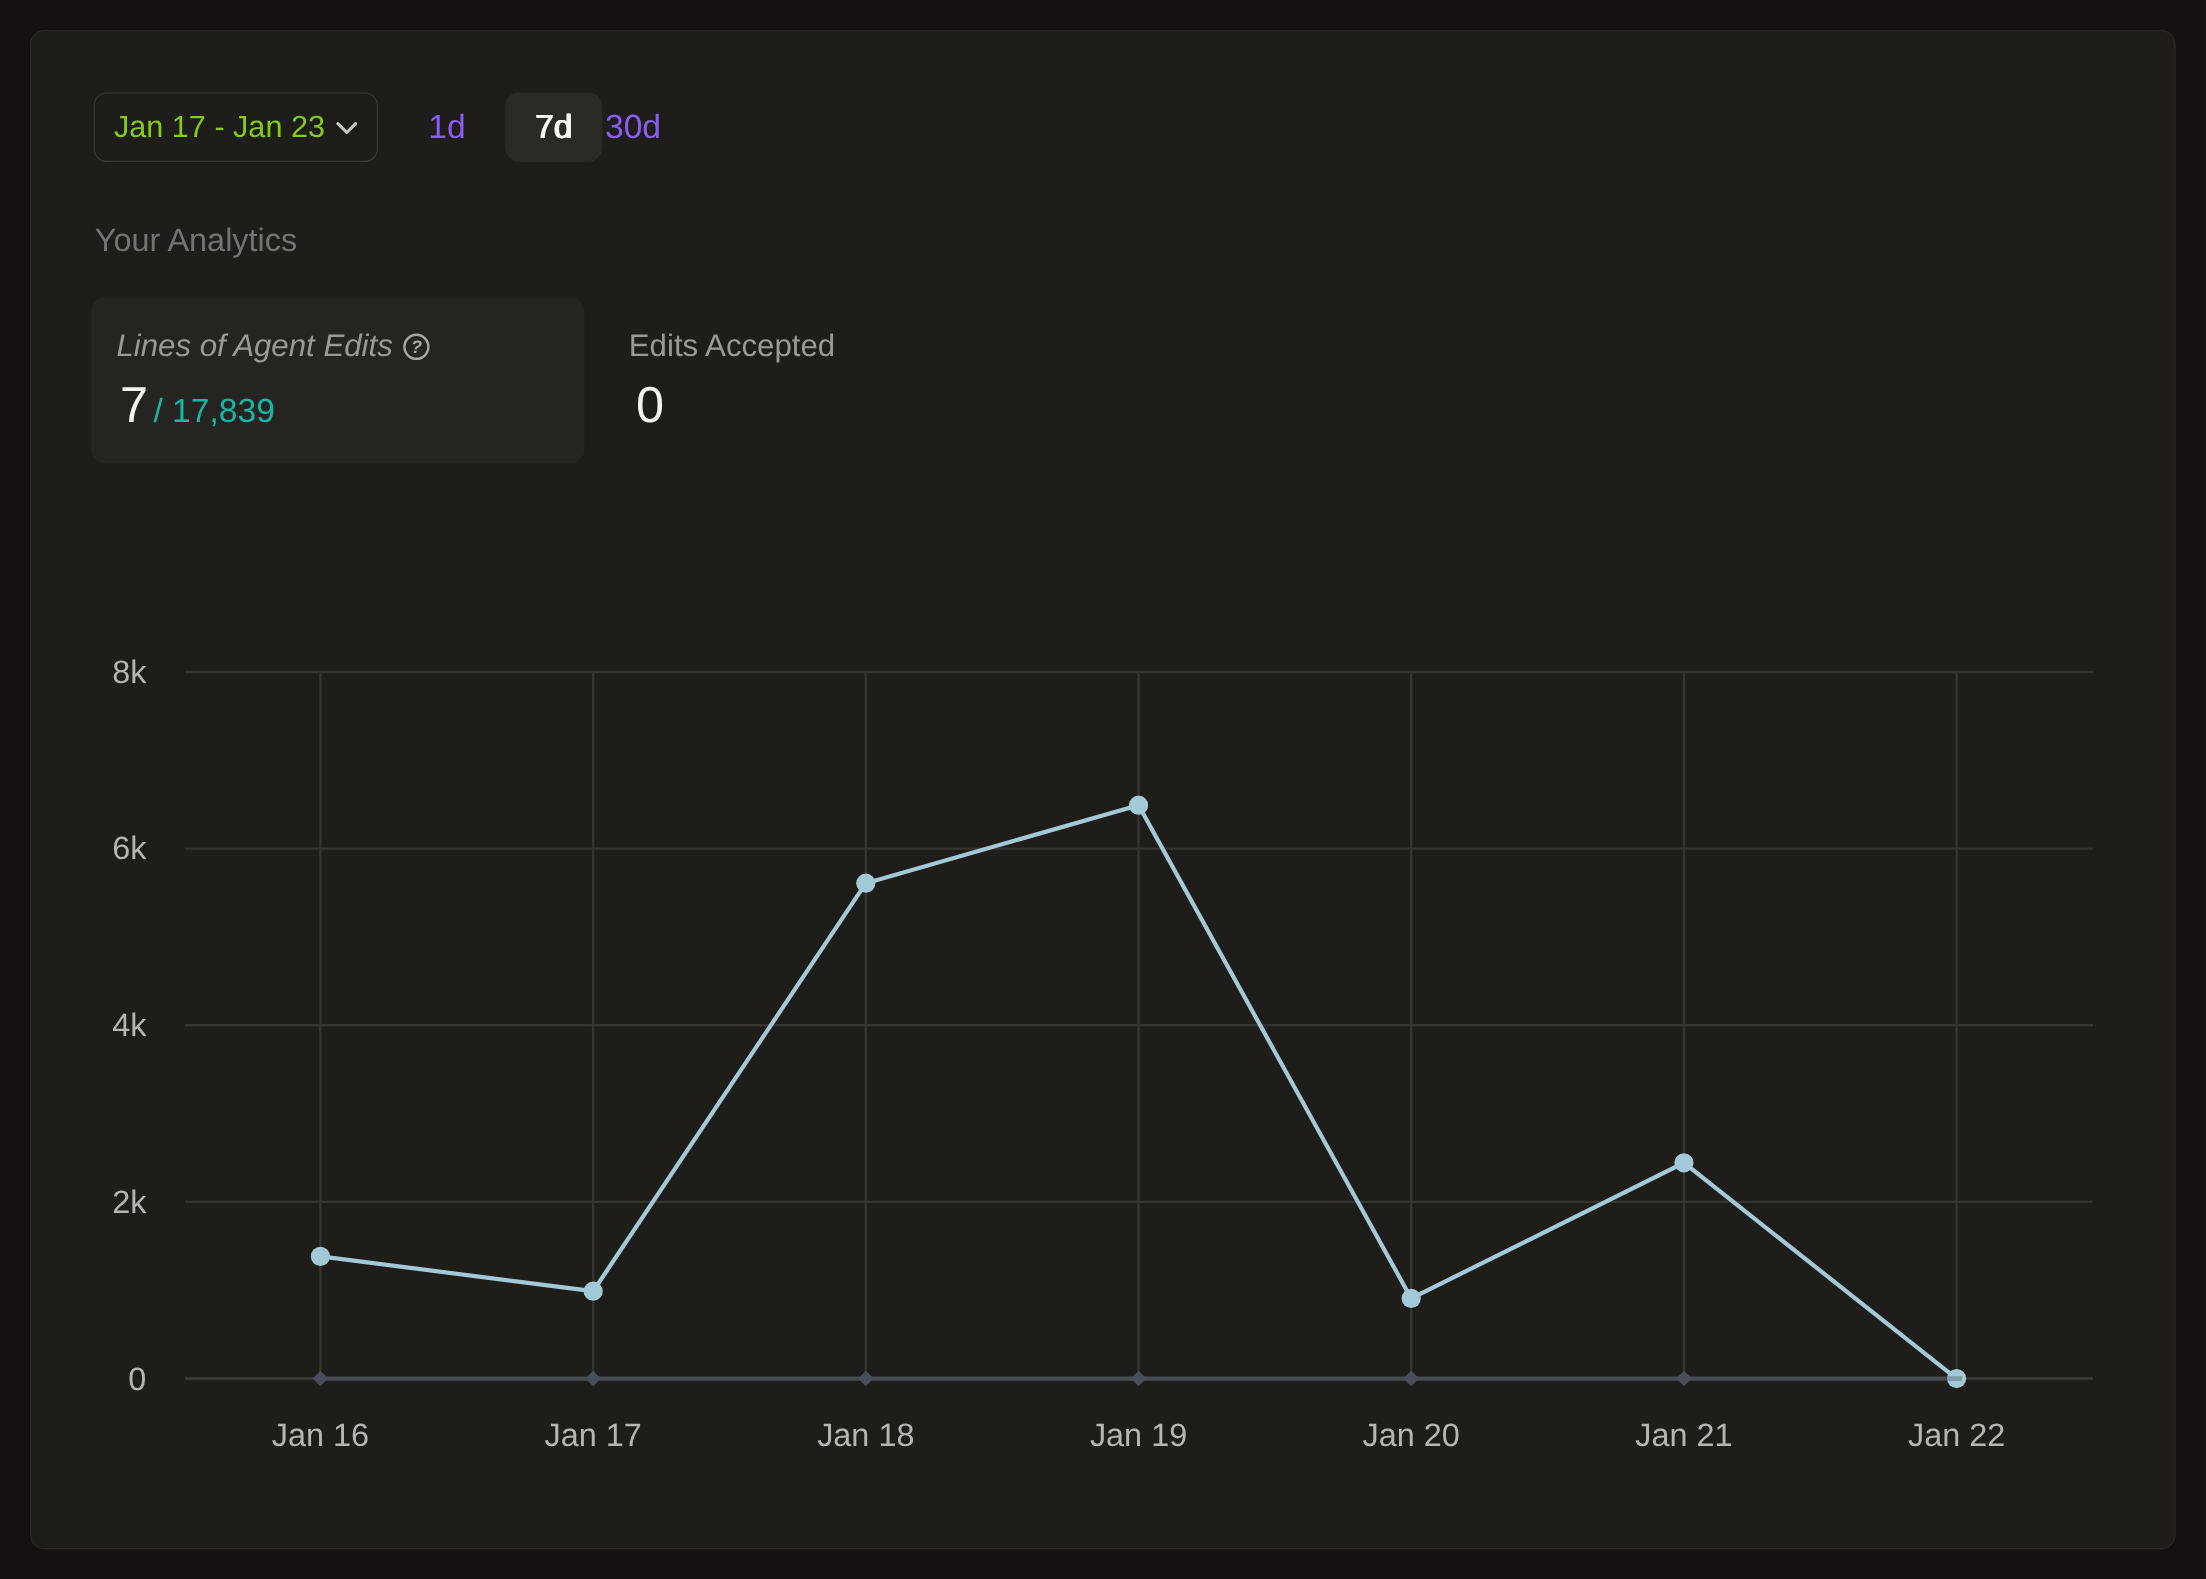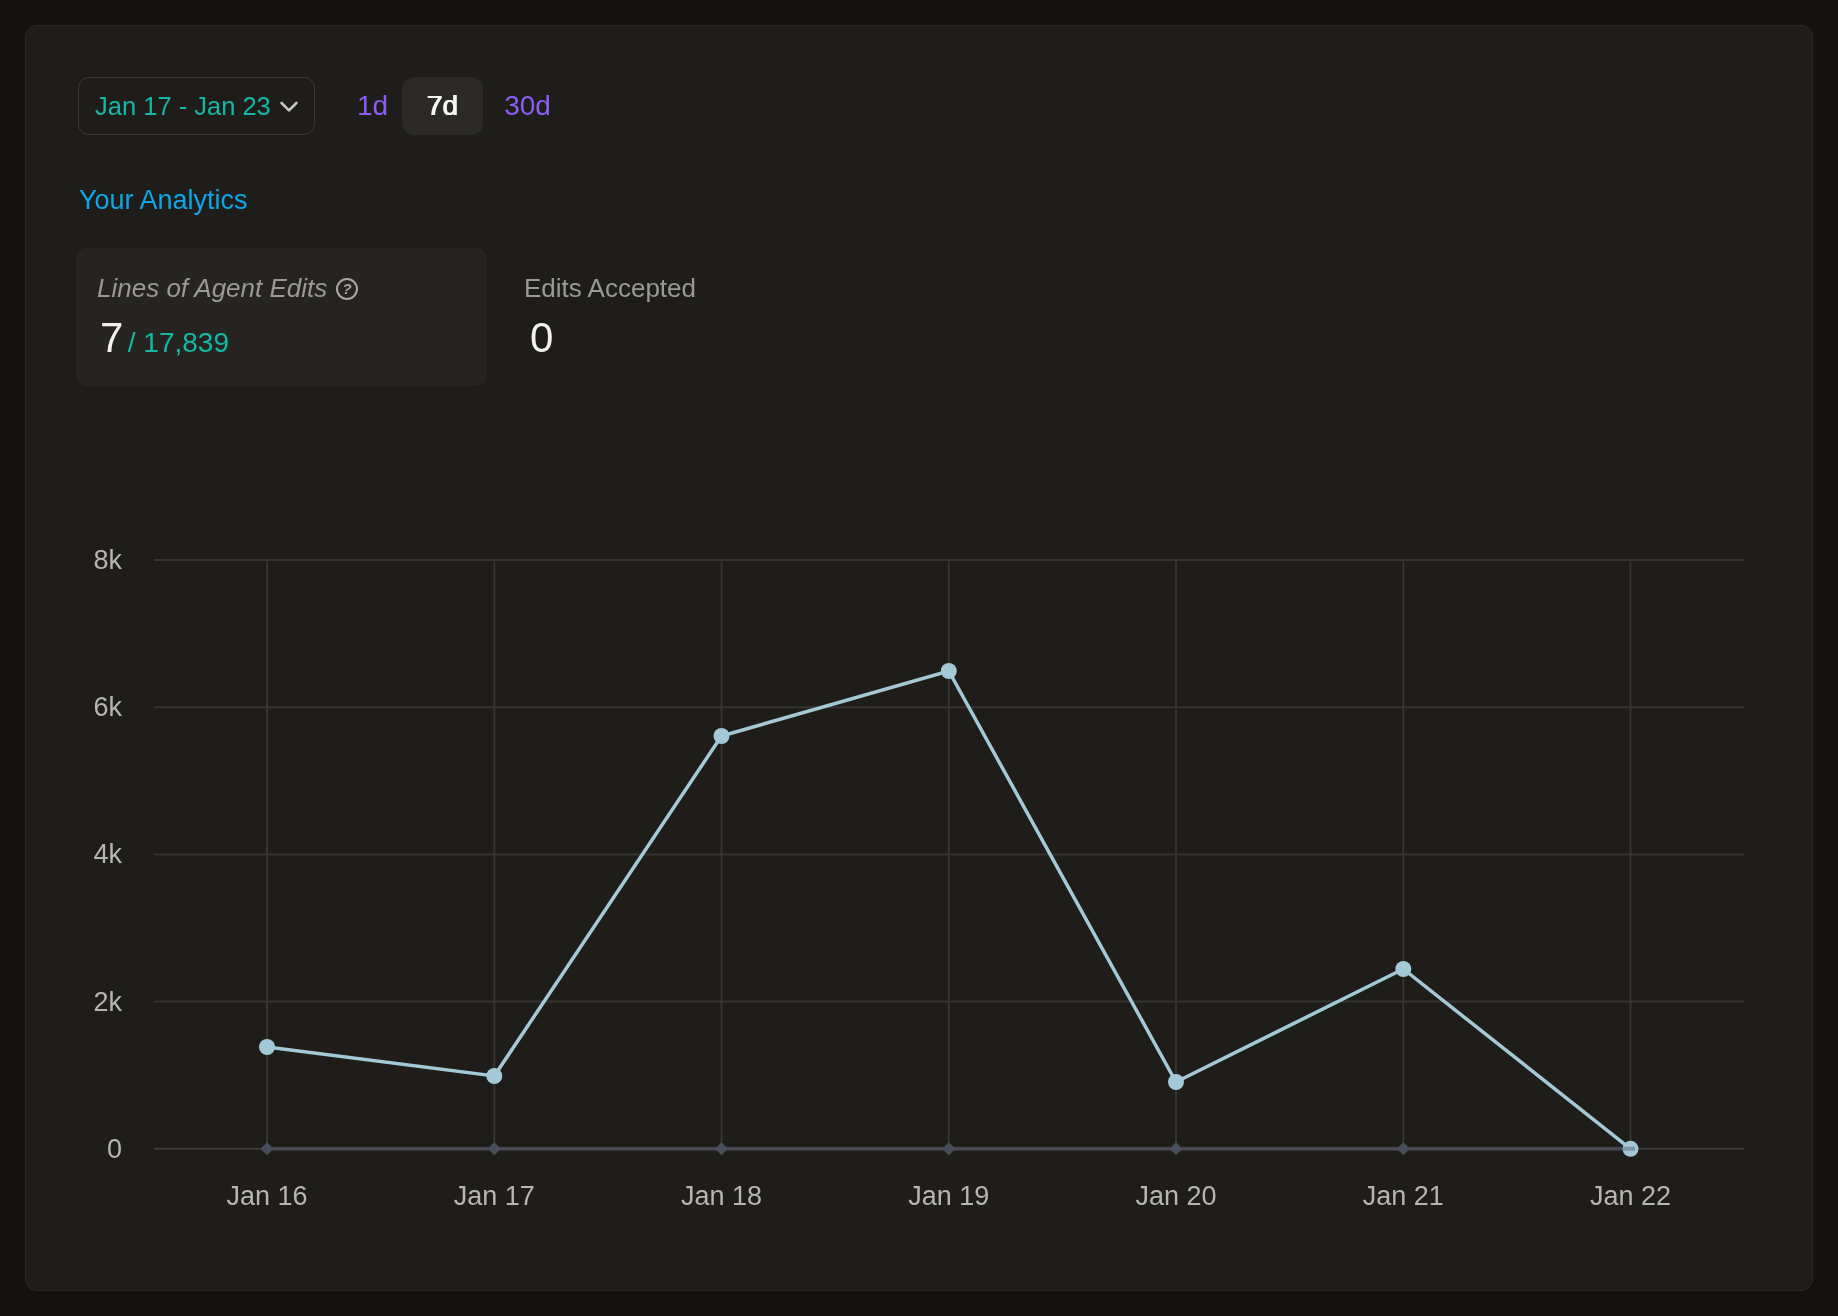--- a/index.html
+++ b/index.html
@@ -1,40 +1,40 @@
 <!DOCTYPE html>
 <html><head>
 <meta charset="utf-8">
 <style>
   html,body{margin:0;padding:0}
   body{width:1838px;height:1316px;background:#141110;font-family:"Liberation Sans",sans-serif;position:relative;overflow:hidden}
   .card{position:absolute;left:25px;top:25px;width:1788px;height:1266px;background:#1f1d19;border:1px solid #2b2925;border-radius:12px;box-sizing:border-box}
   .abs{position:absolute}
-  .selector{left:52px;top:51px;width:237px;height:58px;border:1.5px solid #3a3835;border-radius:11px;box-sizing:border-box;color:#14b8a6;font-size:25.5px;display:flex;align-items:center;padding-left:16px}
+  .selector{left:52px;top:51px;width:237px;height:58px;border:1.5px solid #3a3835;border-radius:11px;box-sizing:border-box;color:#84cc16;font-size:25.5px;display:flex;align-items:center;padding-left:16px}
   .selector svg{margin-left:9px}
   .seg{top:51px;height:58px;display:flex;align-items:center;justify-content:center;border-radius:12px;font-size:28px;color:#8b5cf6}
   .seg.active{background:#2b2a26;color:#f7f6f4;font-weight:400;text-shadow:0.6px 0 0 #f7f6f4,-0.6px 0 0 #f7f6f4}
-  .h1{left:53px;top:159px;font-size:27px;color:#0ea5e9}
+  .h1{left:53px;top:159px;font-size:27px;color:#737373}
   .stat1{left:50px;top:222px;width:411px;height:138px;background:#262420;border-radius:11px}
   .statlabel{font-size:26px;color:#9a9995;display:flex;align-items:center;gap:8px}
   .statval{font-size:42px;line-height:42px;color:#f2f1ef;font-weight:500}
   .statsub{font-size:28px;color:#14b8a6;font-weight:400}
   .para{left:75px;top:391px;width:1640px;font-size:26px;line-height:36px;letter-spacing:0.35px;color:#e8e6e3}
   .para a{color:#3e6ff0;text-decoration:underline}
 </style>
 </head>
 <body>
 <div class="card">
   <div class="abs selector">Jan 17 - Jan 23
     <svg width="18" height="13" viewBox="0 0 18 13">
         <path d="M1.6 3 L9 10.4 L16.4 3" fill="none" stroke="#c6c5c3" stroke-width="2.6" stroke-linecap="round" stroke-linejoin="round"></path>
       </svg>
   </div>
   <div class="abs seg" style="left:320px;width:53px">1d</div>
-  <div class="abs seg active" style="left:376px;width:81px">7d</div>
+  <div class="abs seg active" style="left:395px;width:81px">7d</div>
   <div class="abs seg" style="left:471px;width:61px">30d</div>
   <div class="abs h1">Your Analytics</div>
 
   <div class="abs stat1"></div>
   <div class="abs statlabel" style="left:71px;top:247px;font-style:italic;">Lines of Agent Edits
     <svg width="24" height="24" viewBox="0 0 24 24">
         <circle cx="12" cy="12" r="10" fill="none" stroke="#a8a7a4" stroke-width="2"></circle>
         <text x="12" y="17" text-anchor="middle" font-size="15" font-weight="bold" fill="#a8a7a4" font-family="Liberation Sans">?</text>
       </svg>
   </div>

